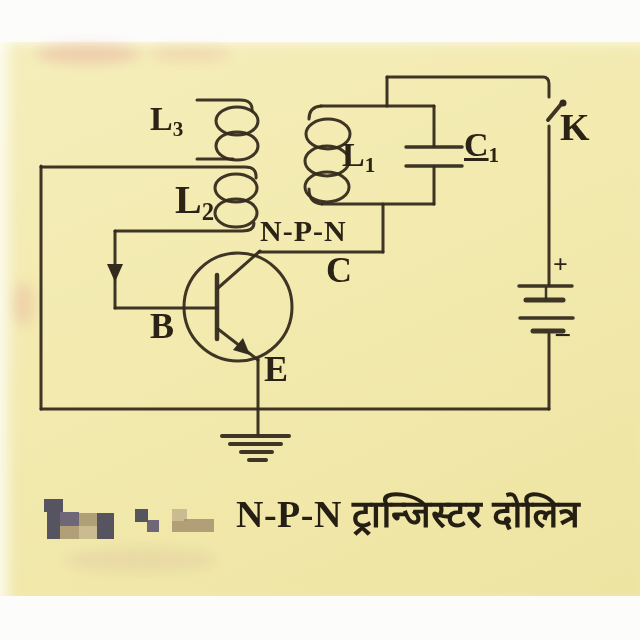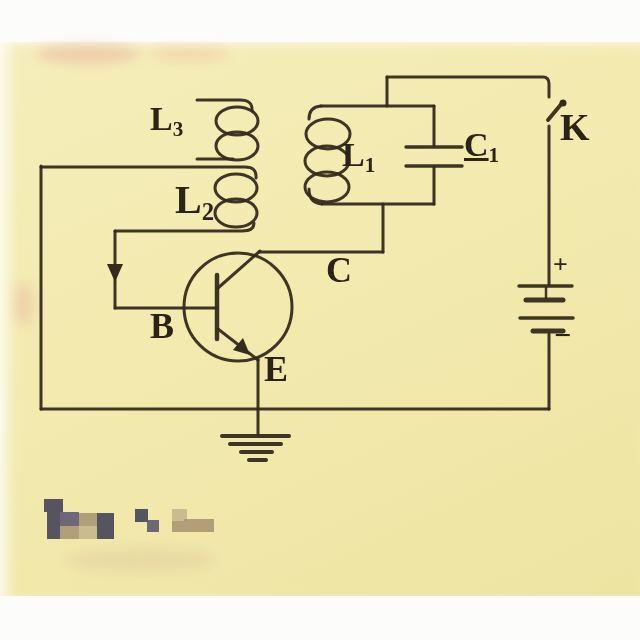--- a/index.html
+++ b/index.html
@@ -102,20 +102,21 @@
         <path d="M549,334 V409"></path>
       </g>
     </g>
   </svg>
 
   <div class="lbl" style="left:150px;top:102px;font-size:34px;"><span>L</span><span class="sub">3</span></div>
   <div class="lbl" style="left:175px;top:180px;font-size:40px;"><span>L</span><span class="sub">2</span></div>
   <div class="lbl" style="left:342px;top:126px;font-size:34px;margin-top:12px;"><span>L</span><span class="sub">1</span></div>
   <div class="lbl" style="left:464px;top:128px;font-size:34px;text-decoration:underline;"><span>C</span><span class="sub">1</span></div>
   <div class="lbl" style="left:560px;top:108px;font-size:38px;">K</div>
+  <div class="lbl" style="left:260px;top:216px;font-size:30px;letter-spacing:1px;">N-P-N</div>
   <div class="lbl" style="left:326px;top:252px;font-size:36px;">C</div>
   <div class="lbl" style="left:150px;top:308px;font-size:36px;">B</div>
   <div class="lbl" style="left:264px;top:351px;font-size:36px;">E</div>
   <div class="lbl" style="left:553px;top:252px;font-size:26px;">+</div>
   <div class="lbl" style="left:554px;top:320px;font-size:30px;">−</div>
 
   <div class="mosaic-host">
       <div style="position: absolute; left: 44px; top: 499px; width: 19px; height: 13px; background: rgb(59, 58, 82); opacity: 0.85;"></div>
       <div style="position: absolute; left: 47px; top: 512px; width: 13px; height: 27px; background: rgb(59, 58, 82); opacity: 0.85;"></div>
       <div style="position: absolute; left: 60px; top: 512px; width: 19px; height: 14px; background: rgb(86, 80, 112); opacity: 0.85;"></div>
@@ -123,14 +124,15 @@
       <div style="position: absolute; left: 97px; top: 513px; width: 17px; height: 13px; background: rgb(59, 58, 82); opacity: 0.85;"></div>
       <div style="position: absolute; left: 60px; top: 526px; width: 19px; height: 13px; background: rgb(166, 146, 110); opacity: 0.85;"></div>
       <div style="position: absolute; left: 79px; top: 526px; width: 18px; height: 13px; background: rgb(195, 180, 140); opacity: 0.85;"></div>
       <div style="position: absolute; left: 97px; top: 526px; width: 17px; height: 13px; background: rgb(59, 58, 82); opacity: 0.85;"></div>
       <div style="position: absolute; left: 135px; top: 509px; width: 13px; height: 13px; background: rgb(59, 58, 82); opacity: 0.85;"></div>
       <div style="position: absolute; left: 147px; top: 520px; width: 12px; height: 12px; background: rgb(86, 80, 112); opacity: 0.85;"></div>
       <div style="position: absolute; left: 172px; top: 509px; width: 15px; height: 12px; background: rgb(195, 180, 140); opacity: 0.85;"></div>
       <div style="position: absolute; left: 184px; top: 519px; width: 30px; height: 13px; background: rgb(166, 146, 110); opacity: 0.85;"></div>
       <div style="position: absolute; left: 172px; top: 521px; width: 12px; height: 11px; background: rgb(166, 146, 110); opacity: 0.85;"></div>
     </div>
+  <div class="caption-text">N-P-N ट्रान्जिस्टर दोलित्र</div>
 
 </div>
 
 </body></html>

